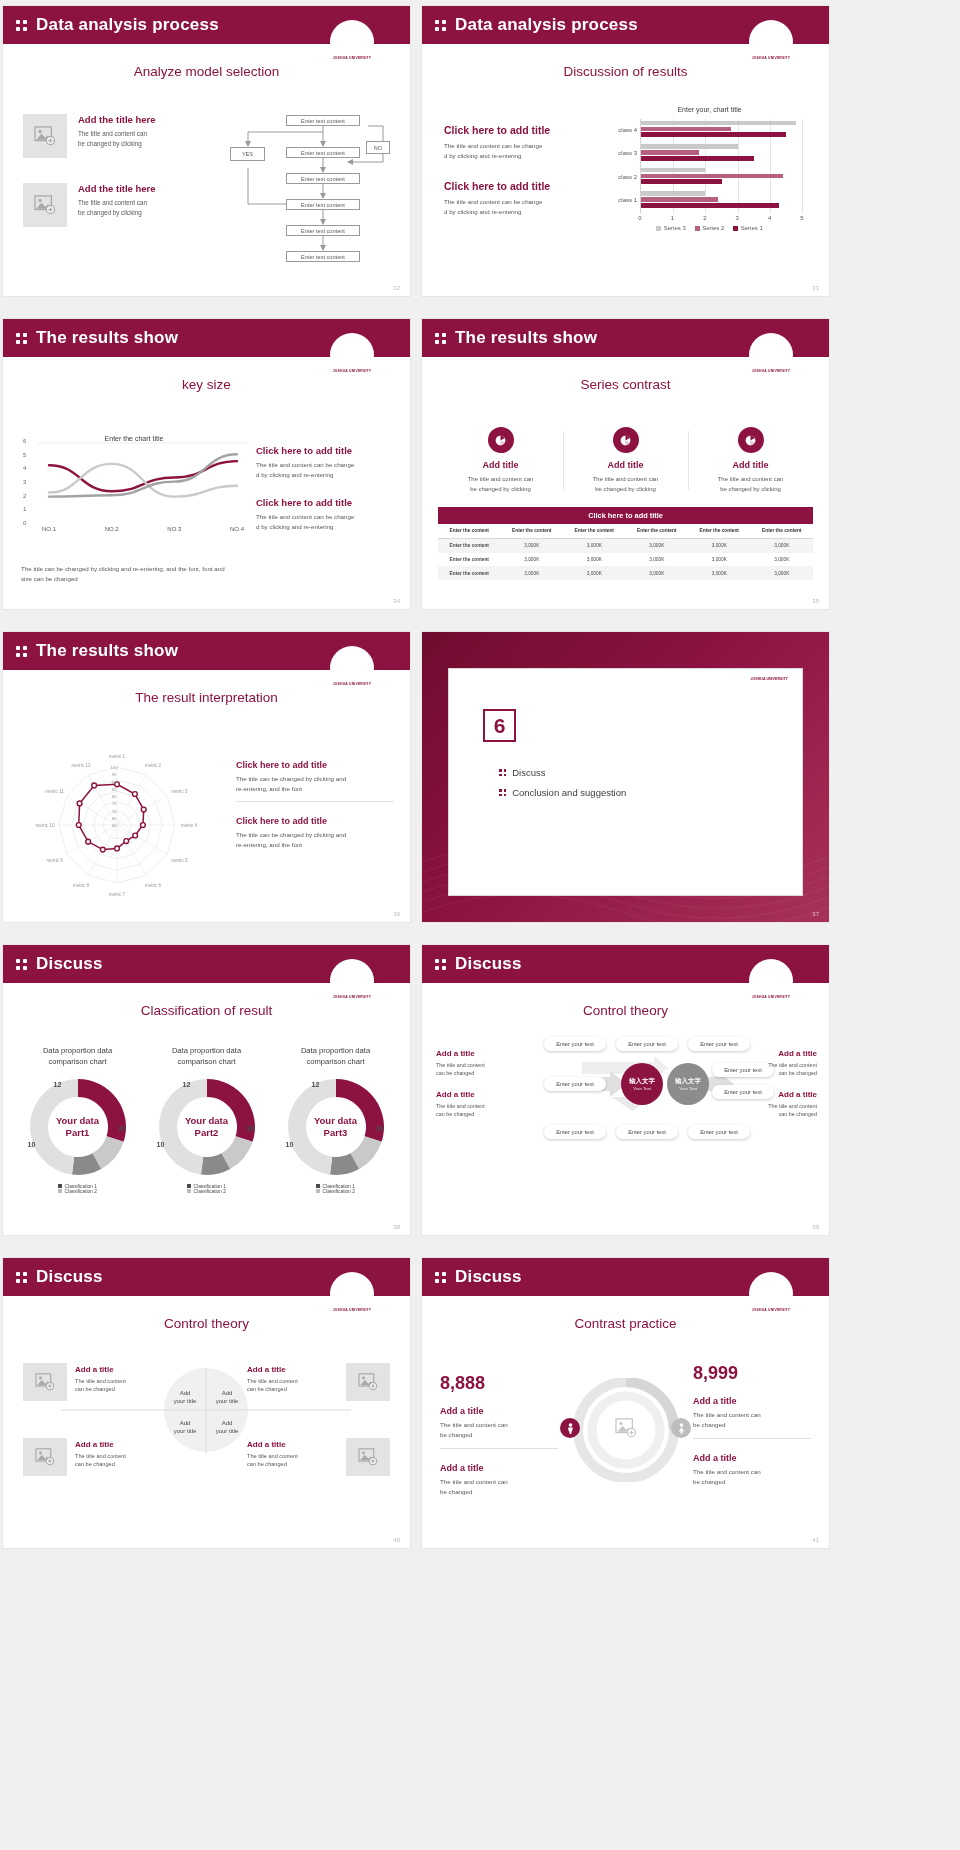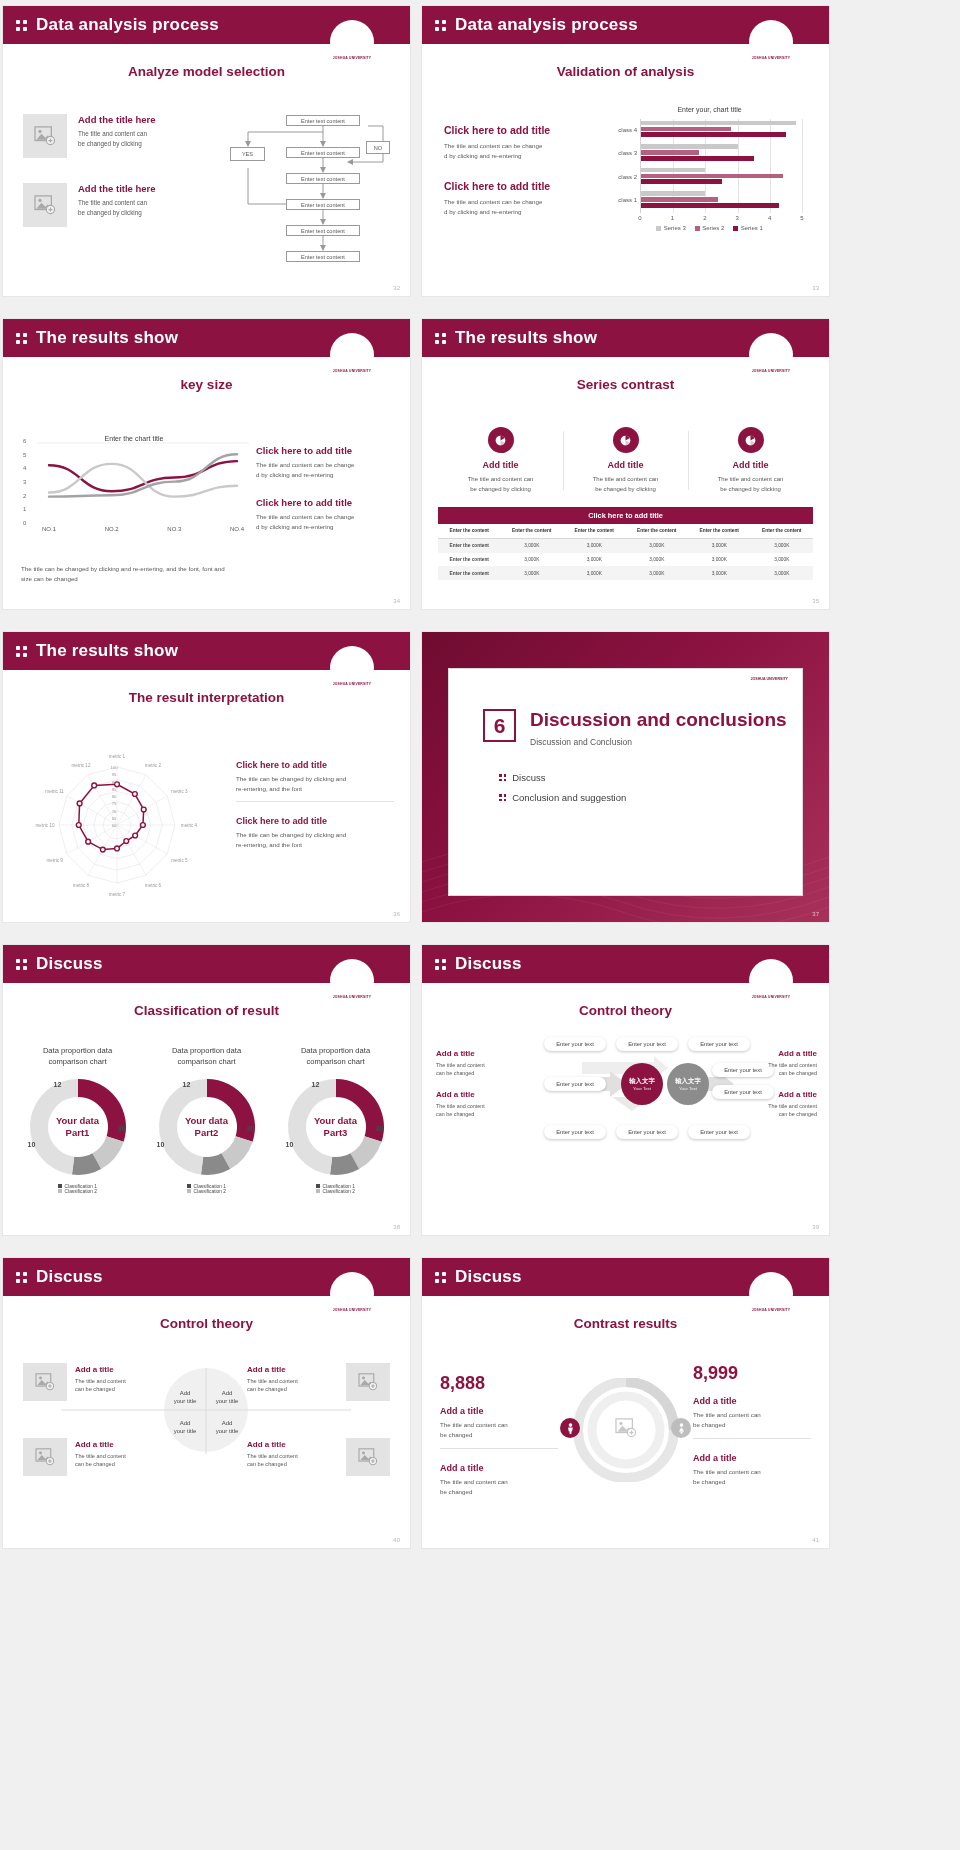--- a/index.html
+++ b/index.html
@@ -40,21 +40,21 @@
   .logo-bubble {
     position: absolute; right: 36px; top: 14px;
     width: 44px; height: 44px; border-radius: 50%;
     background: #fff; display:flex; align-items:flex-end; justify-content:center;
     padding-bottom: 4px;
   }
   .logo-bubble span { font-size: 3.4px; color:#8c1241; letter-spacing:.2px; white-space:nowrap; font-weight:bold;}
   .pnum { position:absolute; right:10px; bottom:5px; font-size:6px; color:#b9b9b9; }
 
   h2.sub {
-    text-align:center; color:#8c1241; font-size:13.5px; font-weight:bold;
+    text-align:center; color:#8c1241; font-size:13.5px; font-weight:normal;
     margin-top: 20px;
   }
 
   
   .ttl { color:#8c1241; font-weight:bold; }
   .body-txt { color:#58585a; line-height:1.55; }
 
   .img-ph {
     background:#e3e3e3; display:flex; align-items:center; justify-content:center;
   }
@@ -272,21 +272,21 @@
           <i></i>
           <i></i>
           <i></i>
           <i></i>
         </span>
       <h1>Data analysis process</h1>
       <div class="logo-bubble">
           <span>JOSHUA UNIVERSITY</span>
         </div>
     </div>
-    <h2 class="sub">Validation of analysis</h2>
+    <h2 class="sub">Discussion of results</h2>
 
     <div class="s2-left">
       <div>
         <div class="ttl">Click here to add title</div>
         <div class="body-txt" style="white-space:pre-line">The title and content can be change
 d by clicking and re-entering</div>
       </div>
       <div>
         <div class="ttl">Click here to add title</div>
         <div class="body-txt" style="white-space:pre-line">The title and content can be change
@@ -569,24 +569,20 @@
           <path d="M0 250 Q100 215 200 250 T407 245"></path>
             <path d="M0 260 Q100 225 200 260 T407 255"></path>
           <path d="M0 270 Q100 235 200 270 T407 265"></path>
             <path d="M0 280 Q100 245 200 280 T407 275"></path>
         </g>
       </svg>
       <div class="cover-card">
         <div class="cover-logo">JOSHUA UNIVERSITY</div>
         <div style="display:flex;gap:14px;align-items:flex-start;padding:40px 0 0 34px">
           <div class="cover-num">6</div>
-          <div>
-            <div class="cover-h">Discussion and conclusions</div>
-            <div class="cover-sub">Discussion and Conclusion</div>
-          </div>
         </div>
         <div style="padding:16px 0 0 50px">
           <div class="cover-li">
             <span class="dots">
                 <i></i>
                 <i></i>
                 <i></i>
                 <i></i>
               </span>
             <span>Discuss</span>
@@ -822,21 +818,21 @@
           <i></i>
           <i></i>
           <i></i>
           <i></i>
         </span>
       <h1>Discuss</h1>
       <div class="logo-bubble">
           <span>JOSHUA UNIVERSITY</span>
         </div>
     </div>
-    <h2 class="sub">Contrast results</h2>
+    <h2 class="sub">Contrast practice</h2>
 
     <div class="s10-side" style="left:18px;top:115px">
       <div class="big">8,888</div>
       <div>
         <div class="ttl">Add a title</div>
         <div class="body-txt" style="white-space:pre-line">The title and content can
 be changed</div>
       </div>
       <hr>
       <div>

